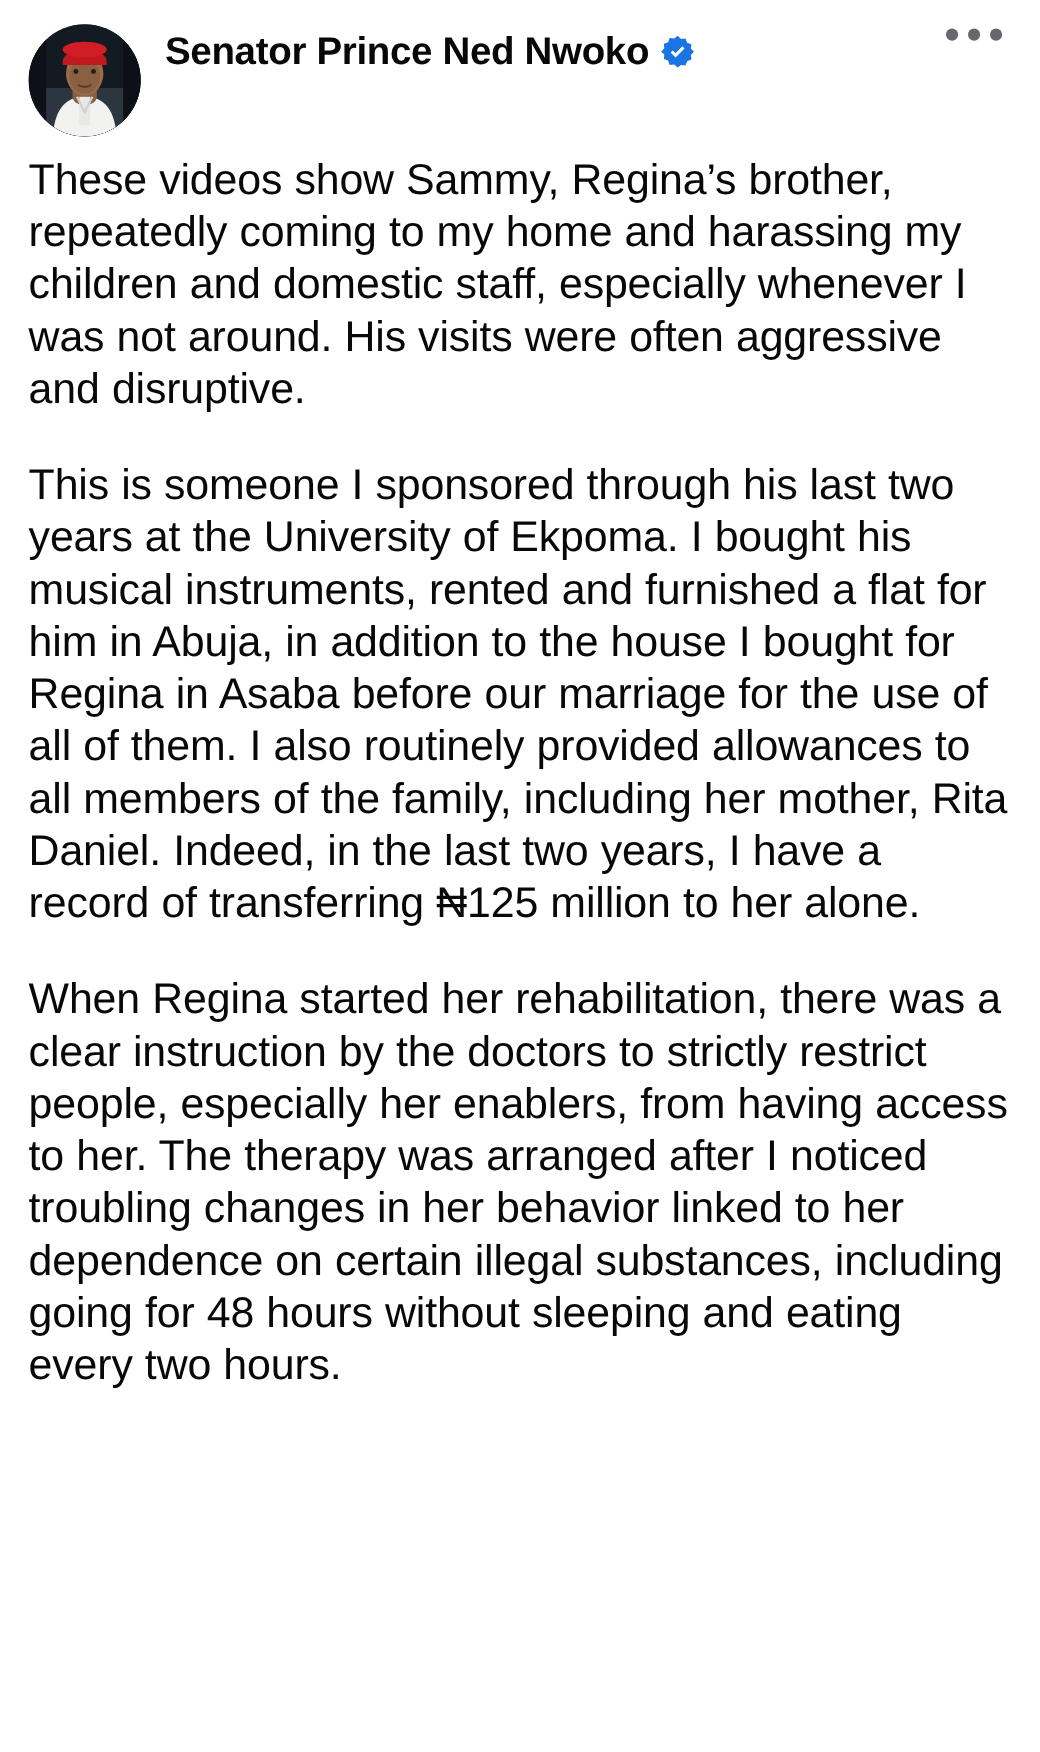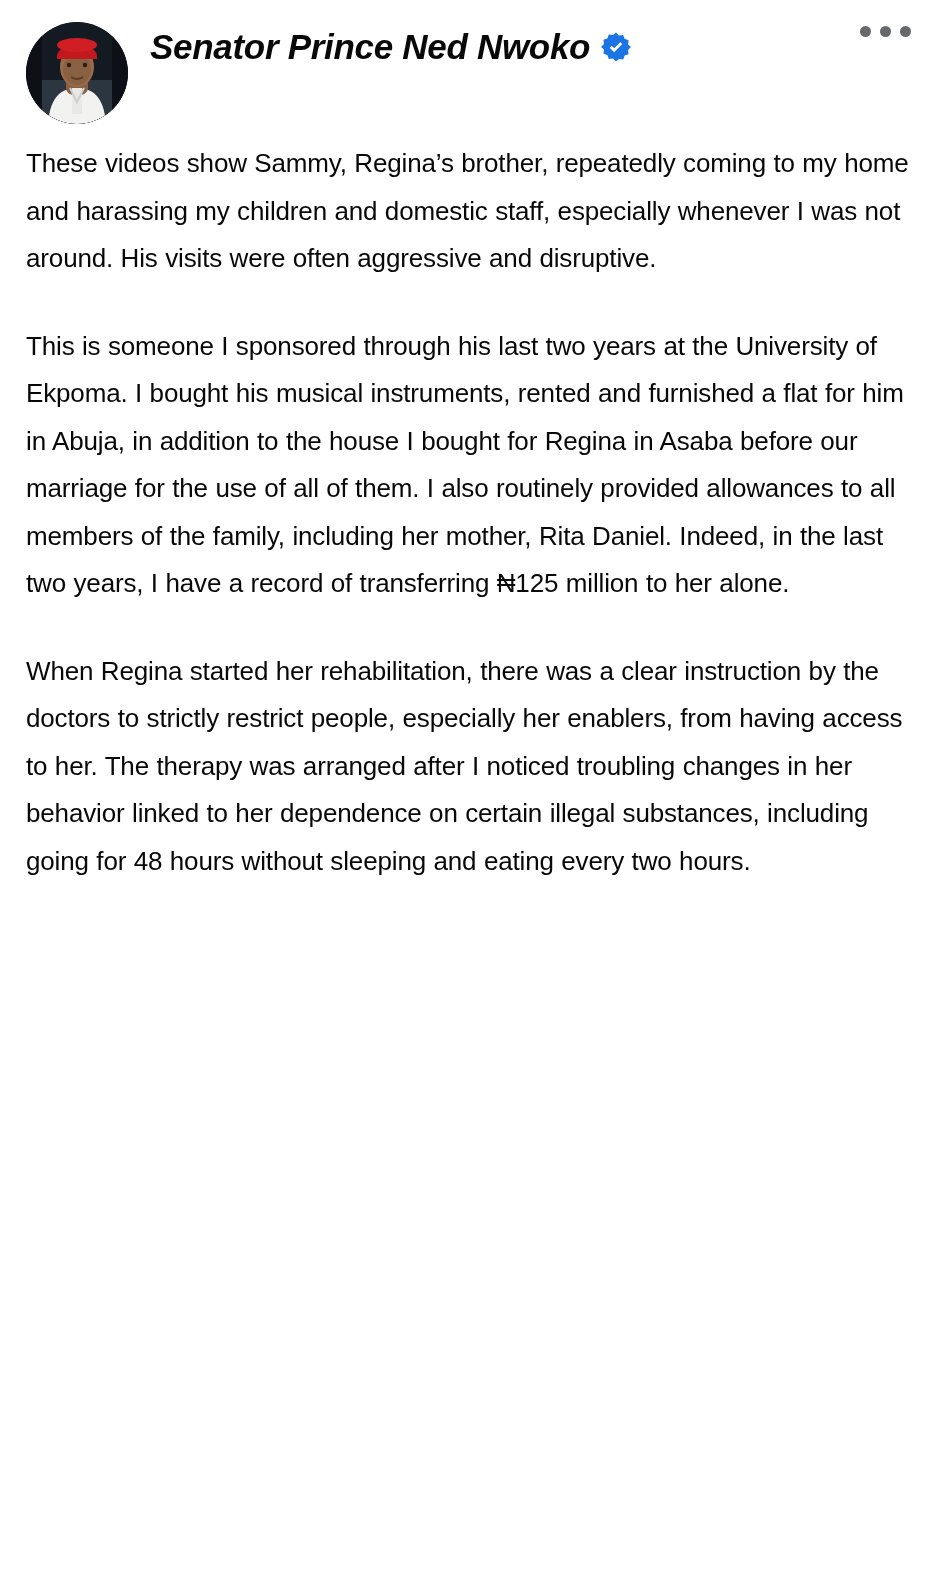--- a/index.html
+++ b/index.html
@@ -35,21 +35,20 @@
     background: #1c2430;
     position: relative;
   }
   .avatar-svg { display: block; width: 102px; height: 102px; }
   .header-text {
     margin-left: 22px;
     display: flex;
     flex-direction: row;
     justify-content: center;
     padding-top: 6px;
-    font-style: italic;
   }
   .name-row {
     display: flex;
     align-items: center;
   }
   .author-name {
     font-size: 35px;
     font-weight: bold;
     letter-spacing: -0.3px;
     color: #080809;
@@ -91,21 +90,21 @@
     height: 11px;
     border-radius: 50%;
     background: #65686c;
     display: block;
   }
   .post-body {
     padding: 10px 26px 0 26px;
   }
   .post-body p {
     margin: 0;
-    font-size: 26px;
+    font-size: 39px;
     line-height: 47.5px;
     color: #080809;
     letter-spacing: -0.15px;
     word-spacing: 0.4px;
   }
   .para-gap { height: 40px; }
 </style>
 </head>
 <body>
 

